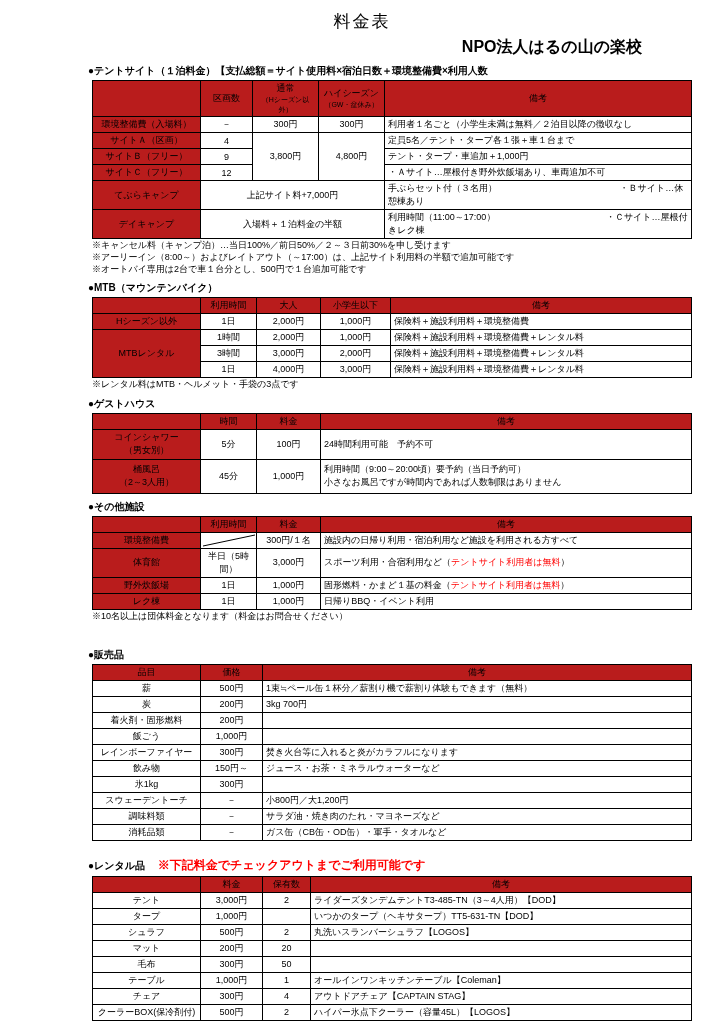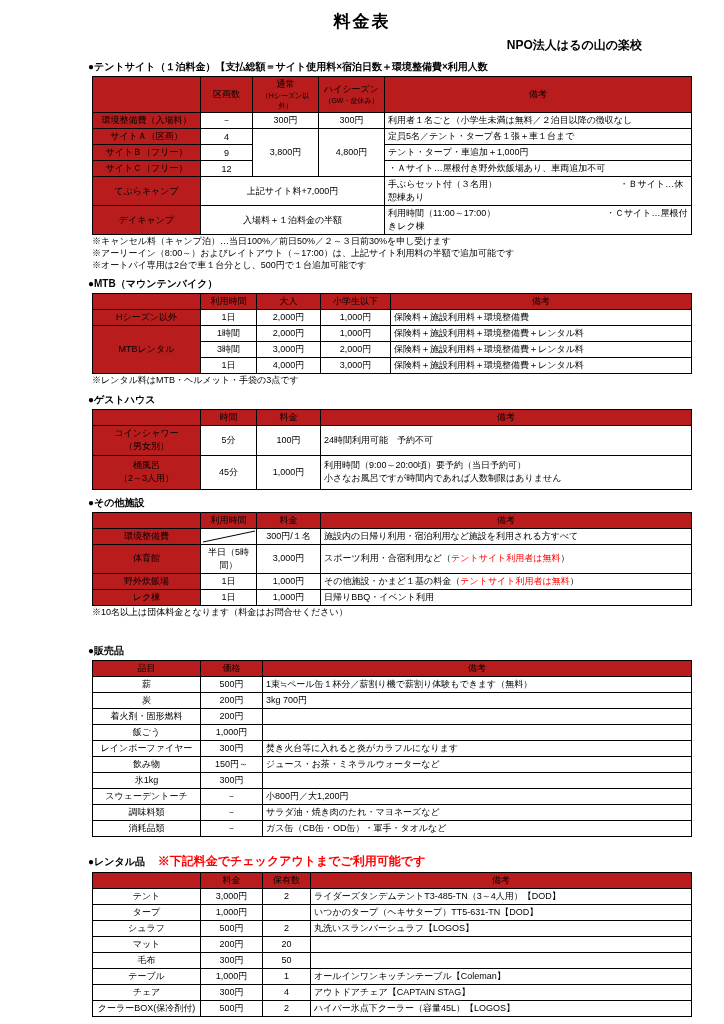--- a/index.html
+++ b/index.html
@@ -8,27 +8,27 @@
     width: 724px;
     font-family: "Liberation Sans", sans-serif;
     background: #ffffff;
     color: #000000;
     font-size: 9px;
   }
   .page { width: 724px; padding: 8px 10px 4px 10px; position: relative; }
   .doc-title {
     text-align: center;
     font-size: 17px;
-    font-weight: bold;
+    font-weight: normal;
     letter-spacing: 2px;
     margin: 2px 0 4px 0;
   }
   .org {
     text-align: right;
-    font-size: 12px;
+    font-size: 16px;
     font-weight: bold;
     padding-right: 72px;
     margin-bottom: 6px;
   }
   .section-head {
     font-size: 10px;
     font-weight: bold;
     margin: 6px 0 2px 78px;
   }
   .note {
@@ -233,21 +233,21 @@
     <tr>
       <td class="hdr">体育館</td>
       <td class="ctr">半日（5時間）</td>
       <td class="ctr">3,000円</td>
       <td class="lft"><span>スポーツ利用・合宿利用など（</span><span class="red">テントサイト利用者は無料</span><span>）</span></td>
     </tr>
     <tr>
       <td class="hdr">野外炊飯場</td>
       <td class="ctr">1日</td>
       <td class="ctr">1,000円</td>
-      <td class="lft"><span>その他施設・かまど１基の料金（</span><span class="red">テントサイト利用者は無料</span><span>）</span></td>
+      <td class="lft"><span>固形燃料・かまど１基の料金（</span><span class="red">テントサイト利用者は無料</span><span>）</span></td>
     </tr>
     <tr>
       <td class="hdr">レク棟</td>
       <td class="ctr">1日</td>
       <td class="ctr">1,000円</td>
       <td class="lft">日帰りBBQ・イベント利用</td>
     </tr>
   </tbody>
     </table>
   <div class="note">

